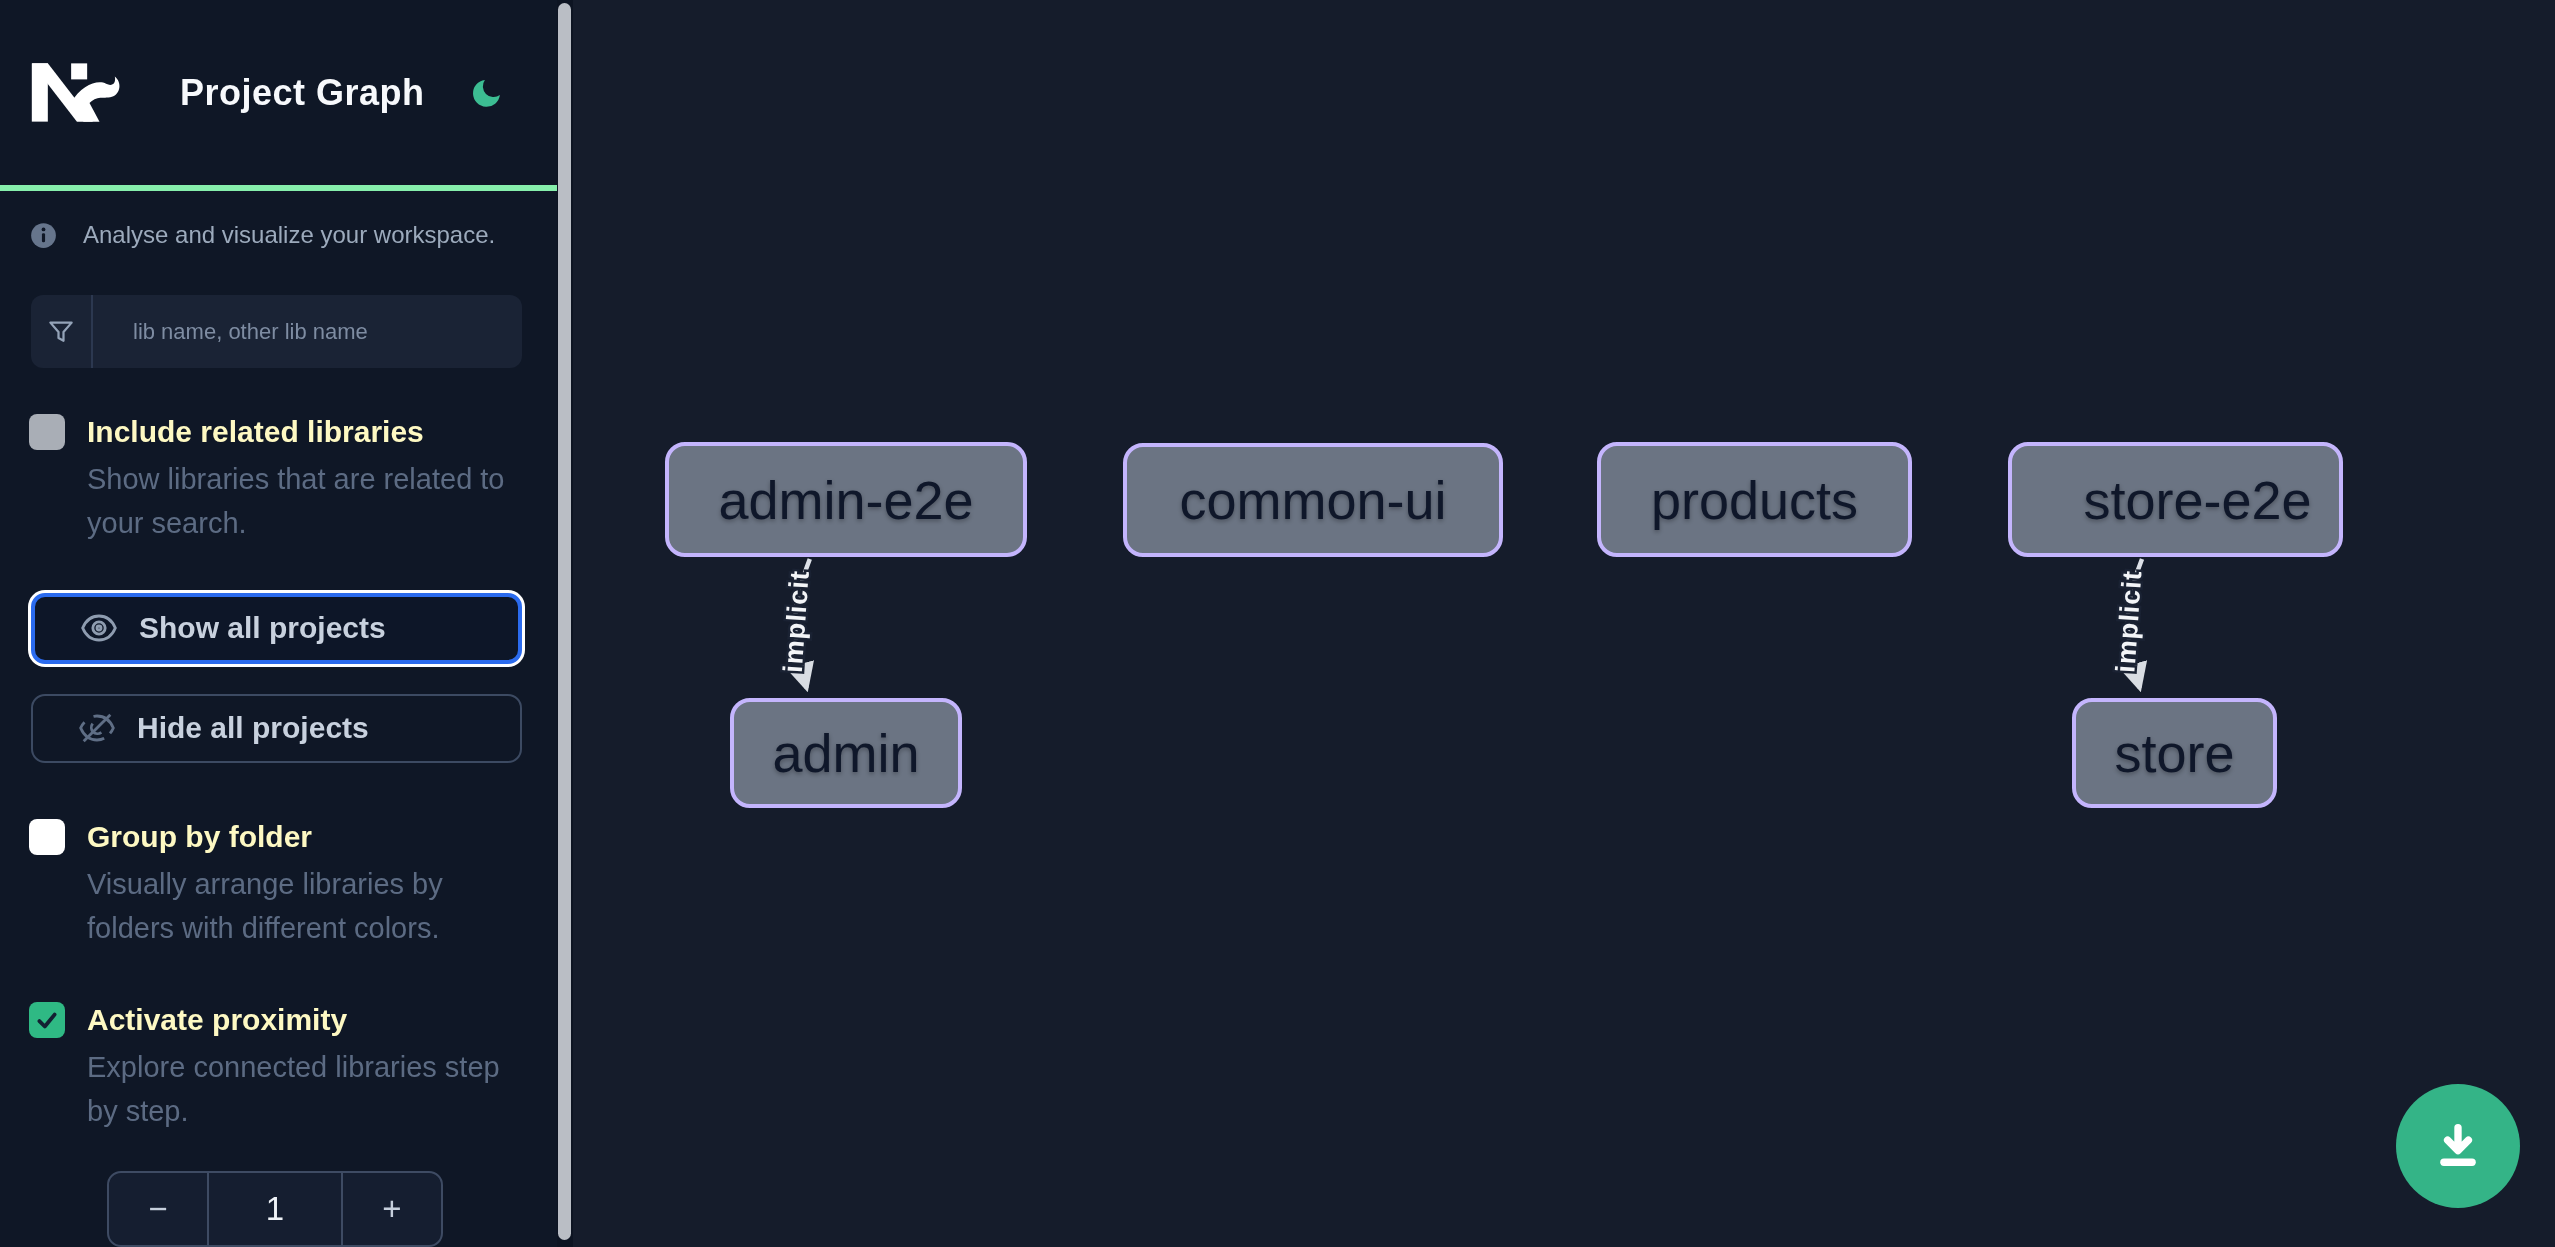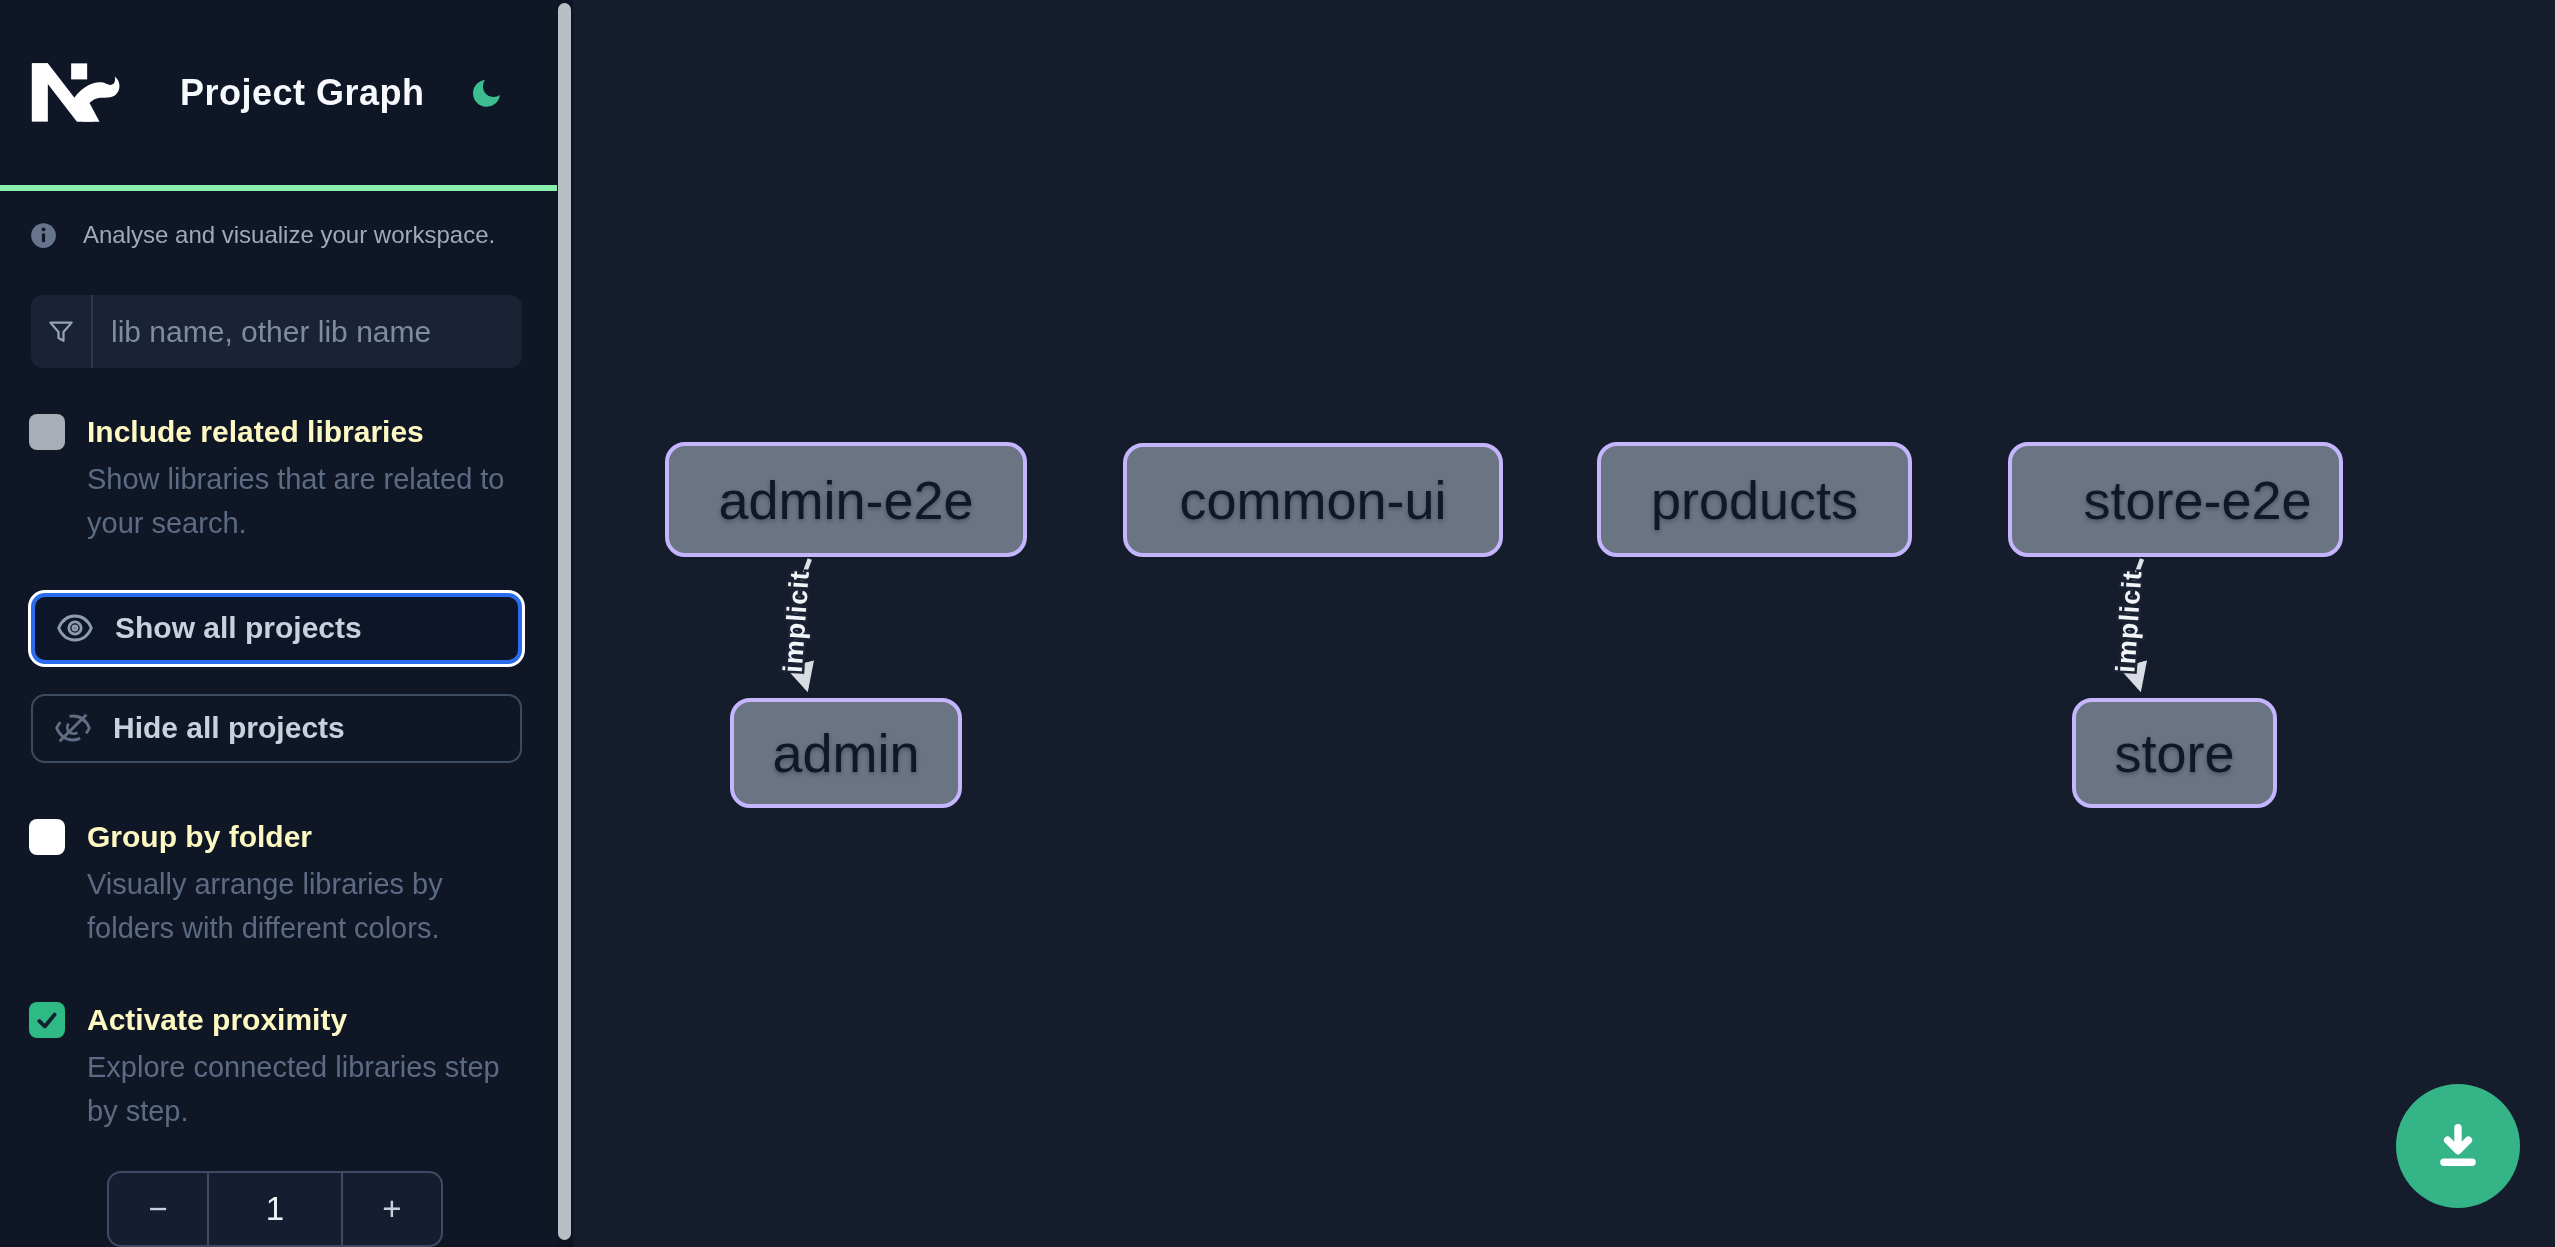--- a/index.html
+++ b/index.html
@@ -17,33 +17,33 @@
   .app-title { margin-left:56px; font-size:36px; font-weight:700; color:#f7f9fc; letter-spacing:.5px; }
   .theme-toggle { margin-left:auto; margin-right:50px; width:40px; height:40px; background:none; border:none; cursor:pointer; display:flex; align-items:center; justify-content:center; }
 
   .tagline { display:flex; align-items:center; gap:26px; margin:30px 36px 0 30px; }
   .tagline svg { width:27px; height:27px; flex:none; }
   .tagline p { font-size:24px; color:#9caabc; }
 
   .search-box { margin:46px 0 0 31px; width:491px; height:78px; background:#1a2335; border-radius:12px; display:flex; align-items:stretch; overflow:hidden; }
   .search-icon-cell { width:62px; flex:none; display:flex; align-items:center; justify-content:center; border-right:2px solid #2c3850; }
   .search-icon-cell svg { width:30px; height:30px; stroke:#94a3b8; fill:none; stroke-width:1.8; stroke-linejoin:round; }
-  .search-box input { flex:1; background:transparent; border:none; outline:none; padding:0 18px; font-family:"Liberation Sans",sans-serif; font-size:30px; color:#cbd5e1; }
+  .search-box input { flex:1; background:transparent; border:none; outline:none; padding:0 40px; font-family:"Liberation Sans",sans-serif; font-size:22px; color:#cbd5e1; }
   .search-box input::placeholder { color:#7e8ca2; }
 
   .control { display:flex; gap:22px; margin:44px 40px 0 29px; }
   .cb { width:36px; height:36px; border-radius:8px; background:#ffffff; flex:none; margin-top:2px; display:flex; align-items:center; justify-content:center; cursor:pointer; }
   .cb svg { width:26px; height:26px; display:none; stroke:#132032; stroke-width:3.5; fill:none; stroke-linecap:round; stroke-linejoin:round; }
   .cb.checked { background:#2fb984; }
   .cb.checked svg { display:block; }
   .cb.disabled { background:#a9aeb6; }
   .control .title { display:block; font-size:30px; font-weight:700; color:#fef9c3; line-height:40px; }
   .control .desc { display:block; font-size:29px; color:#5c6b83; line-height:44px; margin-top:5px; max-width:430px; }
 
-  .btn { margin:48px 0 0 31px; width:491px; height:74px; border-radius:14px; display:flex; align-items:center; gap:20px; padding-left:20px; cursor:pointer; background:transparent; font-family:"Liberation Sans",sans-serif; }
+  .btn { margin:48px 0 0 31px; width:491px; height:74px; border-radius:14px; display:flex; align-items:center; gap:20px; padding-left:44px; cursor:pointer; background:transparent; font-family:"Liberation Sans",sans-serif; }
   .btn svg { width:40px; height:40px; flex:none; fill:none; stroke-width:1.7; }
   .btn span { font-size:30px; font-weight:600; color:#c8d1de; }
   .btn-primary { background:#0d1628; border:4px solid #2b6bee; box-shadow:0 0 0 3px #ffffff; }
   .btn-primary svg { stroke:#8e9cb0; }
   .btn-secondary { margin-top:30px; border:2px solid #3c4a62; }
   .btn-secondary svg { stroke:#5f6e85; }
 
   .stepper { margin:38px 0 0 107px; width:336px; height:80px; border:2px solid #3e4b63; border-radius:14px; display:flex; background:#151e30; overflow:hidden; }
   .stepper > * { display:flex; align-items:center; justify-content:center; font-family:"Liberation Sans",sans-serif; font-size:33px; color:#c6cfdc; background:transparent; border:none; }
   .step-btn { width:98px; flex:none; cursor:pointer; }

